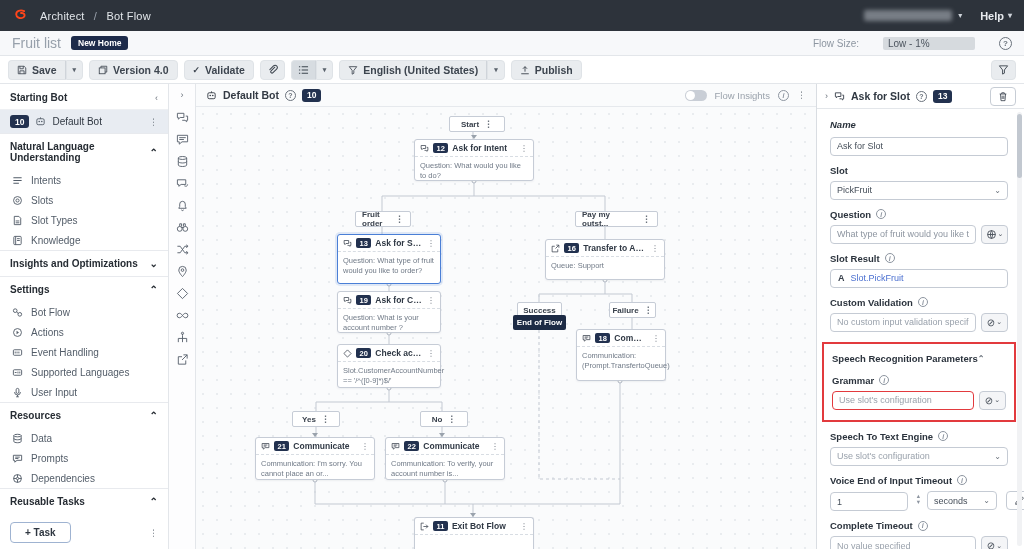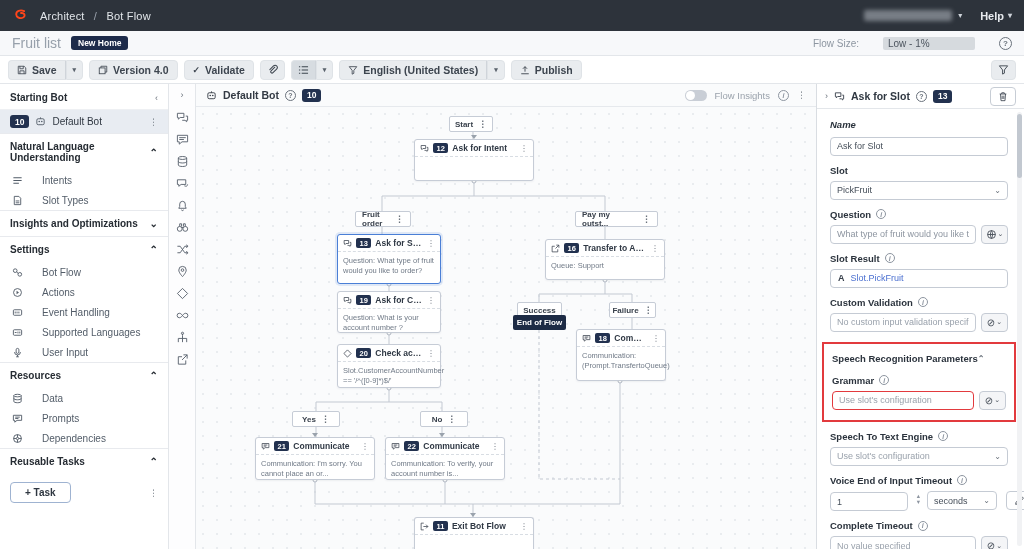--- a/index.html
+++ b/index.html
@@ -45,21 +45,21 @@
 
   
   .sidebar { width:169px; border-right:1px solid #e3e6ea; background:#fff; font-size:10px; overflow:hidden; }
   .sb-head { display:flex; align-items:center; justify-content:space-between; padding:8px 10px 6px 10px; font-weight:bold; color:#262c33; font-size:10px; }
   .sb-head .schev { color:#6a727c; font-size:9px; font-weight:normal; }
   .sb-sel { background:#e8ecf2; display:flex; align-items:center; gap:6px; padding:5px 10px; border-top:1px solid #eef0f3; }
   .sb-sel .kebab { margin-left:auto; }
   .navybadge { background:#22314f; color:#fff; font-size:8.5px; font-weight:bold; border-radius:3px; padding:1.5px 5px; }
   .sb-sec { border-top:1px solid #e8eaee; }
   .sb-sec-head { display:flex; align-items:center; justify-content:space-between; padding:7px 10px; font-weight:bold; color:#262c33; }
-  .sb-item { display:flex; align-items:center; gap:19px; padding:4.5px 10px 4.5px 12px; color:#525c68; cursor:pointer; }
+  .sb-item { display:flex; align-items:center; gap:8px; padding:4.5px 10px 4.5px 12px; color:#525c68; cursor:pointer; }
   .sb-item svg { flex:none; }
   .kebab { color:#6a727c; font-size:9px; letter-spacing:0; cursor:pointer; }
   .task-row { display:flex; align-items:center; justify-content:space-between; padding:8px 10px; }
   .task-btn { border:1px solid #9fb3d1; background:#fff; color:#2f3741; font-size:10px; font-weight:bold; border-radius:4px; padding:4px 14px; cursor:pointer; }
 
   
   .rail { width:27px; border-right:1px solid #e3e6ea; background:#fdfdfe; display:flex; flex-direction:column; align-items:center; padding-top:6px; gap:9px; }
   .rail .schev { color:#6a727c; font-size:9px; margin-bottom:2px; cursor:pointer; }
   .rail svg { cursor:pointer; }
 
@@ -241,24 +241,38 @@
           <span class="schev">⌃</span>
         </div>
         <div class="sb-item">
           <svg width="11" height="11" viewBox="0 0 12 12">
               <path d="M1.5 3h9M1.5 6h9M1.5 9h6" stroke="#525c68" stroke-width="1.3" fill="none"></path>
             </svg>
           <span>Intents</span>
         </div>
         <div class="sb-item">
           <svg width="11" height="11" viewBox="0 0 12 12">
+              <circle cx="6" cy="6" r="4.3" stroke="#525c68" fill="none"></circle>
+              <circle cx="6" cy="6" r="1.7" stroke="#525c68" fill="none"></circle>
+            </svg>
+          <span>Slots</span>
+        </div>
+        <div class="sb-item">
+          <svg width="11" height="11" viewBox="0 0 12 12">
               <path d="M2.5 1.5h5l2 2v7h-7z" stroke="#525c68" fill="none"></path>
               <path d="M4 6.5h4M4 8.5h4" stroke="#525c68"></path>
             </svg>
           <span>Slot Types</span>
+        </div>
+        <div class="sb-item">
+          <svg width="11" height="11" viewBox="0 0 12 12">
+              <rect x="2" y="1.5" width="8" height="9" rx="1" stroke="#525c68" fill="none"></rect>
+              <path d="M4 1.5v9M5.5 4h3M5.5 6h3" stroke="#525c68"></path>
+            </svg>
+          <span>Knowledge</span>
         </div>
       </div>
 
       <div class="sb-sec">
         <div class="sb-sec-head">
           <span>Insights and Optimizations</span>
           <span class="schev">⌄</span>
         </div>
       </div>
 
@@ -444,35 +458,36 @@
             <circle cx="249" cy="396" r="2"></circle>
         </g>
         <g fill="#9aa2ac">
           <path d="M116,349 h6 l-3,4 z"></path>
             <path d="M243,349 h6 l-3,4 z"></path>
             <path d="M274,429 h6 l-3,4 z"></path>
             <path d="M275,51 h6 l-3,4 z"></path>
         </g>
       </svg>
 
-      <div class="pill" style="left:253px; top:32px; width:44px;">
+      <div class="pill" style="left:253px; top:32px; width:56px;">
         <span>Start</span>
         <span class="kebab">⋮</span>
       </div>
 
       <div class="node" style="left:218px; top:55px; width:120px; height:42px;">
         <div class="node-head">
           <svg width="9" height="9" viewBox="0 0 12 12">
               <path d="M1.5 2h6v4h-3.5l-1.5 1.5V6h-1z" stroke="#3a424d" fill="none"></path>
               <path d="M9 4.5h1.5v4h-1v1.3L8 8.5h-2" stroke="#3a424d" fill="none"></path>
             </svg>
           <span class="node-badge">12</span>
           <span class="node-title">Ask for Intent</span>
           <span class="kebab">⋮</span>
         </div>
+        <div class="node-body">Question: What would you like to do?</div>
       </div>
 
       <div class="pill" style="left:159px; top:127px; width:56px;">
         <span>Fruit order</span>
         <span class="kebab">⋮</span>
       </div>
       <div class="pill" style="left:379px; top:127px; width:83px;">
         <span>Pay my outst...</span>
         <span class="kebab">⋮</span>
       </div>

